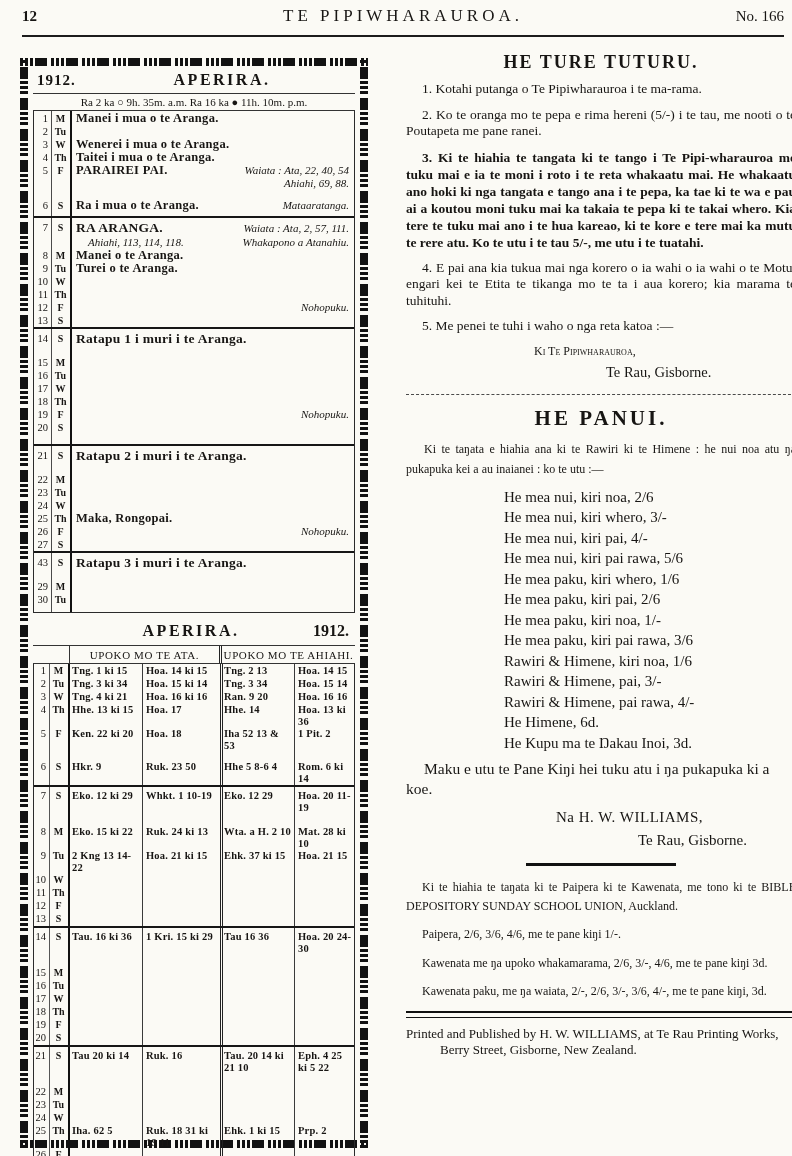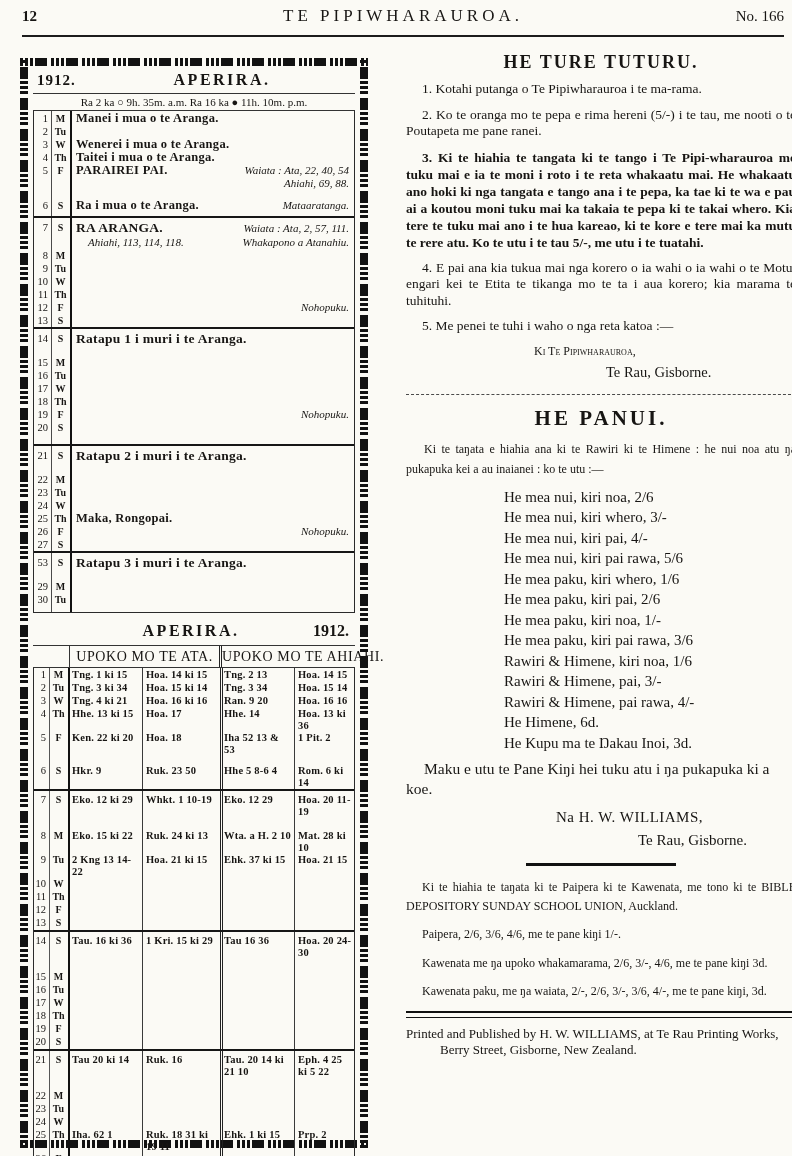--- a/index.html
+++ b/index.html
@@ -49,21 +49,21 @@
   .sun .cmain{font-size:13.5px;}
   .cnote{margin-left:auto;font-size:11px;font-style:italic;white-space:nowrap;line-height:13px;}
   .csub{margin-left:12px;font-size:11px;font-style:italic;line-height:13px;}
 
   
   .c2hdr{display:flex;align-items:baseline;padding:9px 8px 3px;}
   .c2month{flex:1;text-align:center;font-weight:bold;font-size:16px;letter-spacing:2.5px;padding-left:70px;}
   .c2year{width:76px;text-align:right;font-weight:bold;font-size:16px;}
   .lhdr{display:grid;grid-template-columns:36px 150px 1fr;margin:2px 2px 0;
     border-top:1px solid #333;border-bottom:1px solid #333;}
-  .hcell{text-align:center;font-size:14px;letter-spacing:0.6px;padding:3px 0 2px;white-space:nowrap;}
+  .hcell{text-align:center;font-size:11px;letter-spacing:0.6px;padding:3px 0 2px;white-space:nowrap;}
   .hcell.b2{border-left:1px solid #333;}
   .hcell.b3{border-left:3px double #222;}
   .ltable{margin:0 2px;border:1px solid #2b2b2b;border-top:none;}
   .lweek{position:relative;padding-top:1px;}
   .lweek + .lweek{border-top:2px solid #161616;}
   .lvl1{left:15px;border-left:1px solid #555;}
   .lvl2{left:34px;border-left:2px solid #111;}
   .lvl3{left:108px;border-left:1px solid #3a3a3a;}
   .lvl4{left:186px;border-left:3px double #222;}
   .lvl5{left:260px;border-left:1px solid #3a3a3a;}
@@ -188,24 +188,34 @@
                 </div>
                 <div class="l2x">
                   <span class="csub">Ahiahi, 113, 114, 118.</span>
                   <span class="cnote">Whakapono a Atanahiu.</span>
                 </div>
               </div>
             </div>
             <div class="c1row">
               <span class="c1d">8</span>
               <span class="c1w">M</span>
+              <div class="c1c">
+                <div class="l1">
+                  <span class="cmain">Manei o te Aranga.</span>
+                </div>
+              </div>
             </div>
             <div class="c1row">
               <span class="c1d">9</span>
               <span class="c1w">Tu</span>
+              <div class="c1c">
+                <div class="l1">
+                  <span class="cmain">Turei o te Aranga.</span>
+                </div>
+              </div>
             </div>
             <div class="c1row">
               <span class="c1d">10</span>
               <span class="c1w">W</span>
               <div class="c1c">
                 <div class="l1"></div>
               </div>
             </div>
             <div class="c1row">
               <span class="c1d">11</span>
@@ -344,21 +354,21 @@
               <span class="c1w">S</span>
               <div class="c1c">
                 <div class="l1"></div>
               </div>
             </div>
           </div>
           <div class="cweek" style="min-height: 58px;">
             <div class="vline cvl1"></div>
             <div class="vline cvl2"></div>
             <div class="c1row sun">
-              <span class="c1d">53</span>
+              <span class="c1d">43</span>
               <span class="c1w">S</span>
               <div class="c1c">
                 <div class="l1">
                   <span class="cmain">Ratapu 3 i muri i te Aranga.</span>
                 </div>
               </div>
             </div>
             <div class="c1row gap">
               <span class="c1d">29</span>
               <span class="c1w">M</span>
@@ -603,21 +613,21 @@
               <span class="ld">24</span>
               <span class="lw">W</span>
               <span class="lc"></span>
               <span class="lc"></span>
               <span class="lc"></span>
               <span class="lc"></span>
             </div>
             <div class="l2row">
               <span class="ld">25</span>
               <span class="lw">Th</span>
-              <span class="lc">Iha. 62 1</span>
+              <span class="lc">Iha. 62 5</span>
               <span class="lc">Ruk. 18 31 ki 19 11</span>
               <span class="lc">Ehk. 1 ki 15</span>
               <span class="lc">Prp. 2</span>
             </div>
             <div class="l2row">
               <span class="ld">26</span>
               <span class="lw">F</span>
               <span class="lc"></span>
               <span class="lc"></span>
               <span class="lc"></span>

